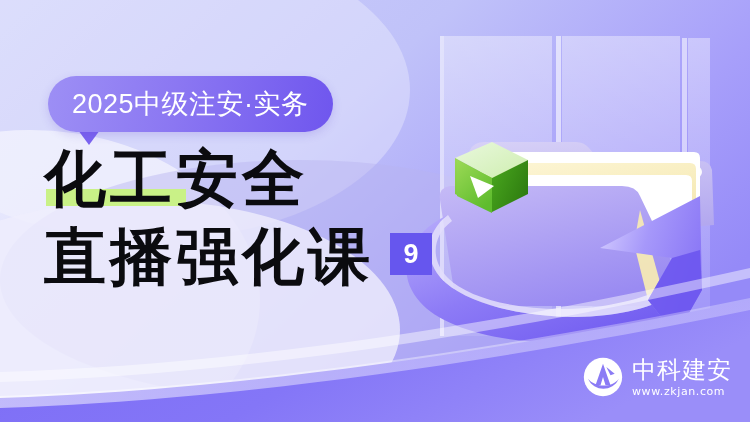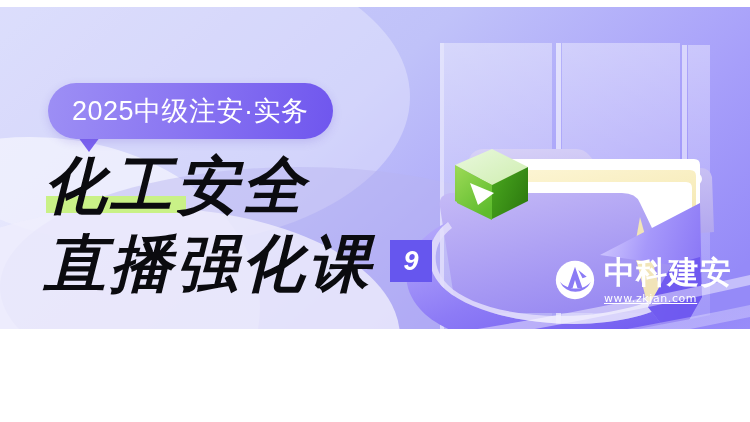--- a/index.html
+++ b/index.html
@@ -3,24 +3,23 @@
 <meta charset="utf-8">
 <style>
   * { margin:0; padding:0; box-sizing:border-box; }
   html, body {
     width:750px; height:422px;
     overflow:hidden;
     font-family:"Liberation Sans","DejaVu Sans",sans-serif;
   }
   #banner {
     position:relative;
-    width:750px; height:322px;
+    width:750px; height:422px;
     overflow:hidden;
     background:linear-gradient(120deg,#c9cbfb 0%,#c4c6f9 38%,#b1aefb 70%,#9b8ef9 100%);
-    margin-top:7px;
   }
 
   
   .bg-svg { position:absolute; inset:0; width:750px; height:422px; }
 
   
   .pill {
     position:absolute; left:48px; top:76px;
     height:56px;
     padding:0 24px;
@@ -45,21 +44,20 @@
     border-right:11px solid transparent;
     border-top:15px solid #7b63f0;
     z-index:5;
   }
 
   
   .headline {
     position:absolute;
     left:44px; top:148px;
     z-index:7;
-    font-style:italic;
   }
   .hl-line {
     position:relative;
     display:flex;
     align-items:flex-end;
     line-height:1.0;
   }
   .hl-line + .hl-line { margin-top:16px;align-items:center; }
   .hl-text {
     font-family:"DejaVu Serif","Liberation Serif",serif;
@@ -97,32 +95,31 @@
     z-index:9;
   }
   .logo-mark {
     width:40px; height:40px;
     margin-right:9px;
     flex:none;
   }
   .logo-txt { display:flex; flex-direction:column; justify-content:center; }
   .logo-name {
     color:#ffffff;
-    font-size:31px;
-    font-weight:700;
+    font-size:24px;
+    font-weight:400;
     letter-spacing:1px;
     line-height:1.1;
   }
   .logo-url {
     color:#ffffff;
     font-size:11px;
     letter-spacing:.6px;
     margin-top:2px;
     font-family:"DejaVu Sans",sans-serif;
-    text-decoration:underline;
   }
 </style>
 </head>
 <body>
 
 <div id="banner">
 
   <svg class="bg-svg" viewBox="0 0 750 422">
     <defs>
       <linearGradient id="gBase" x1="0" y1="0" x2="1" y2="0.6">

